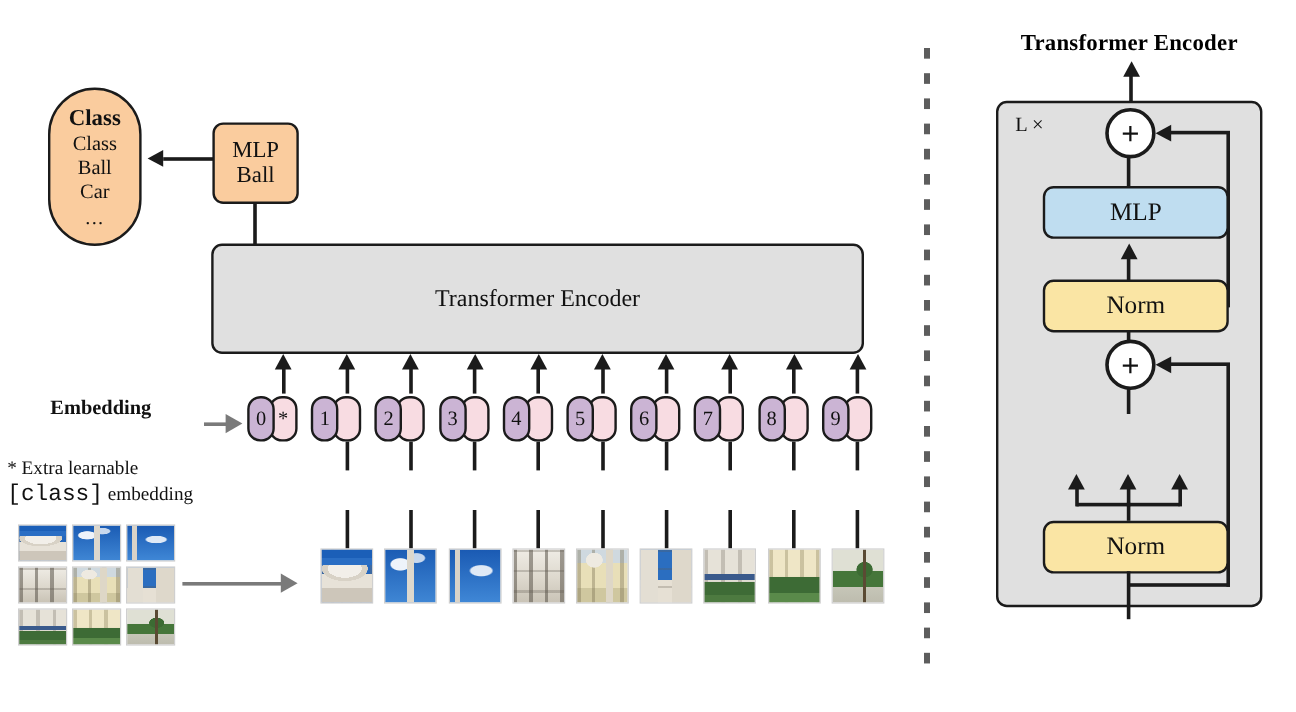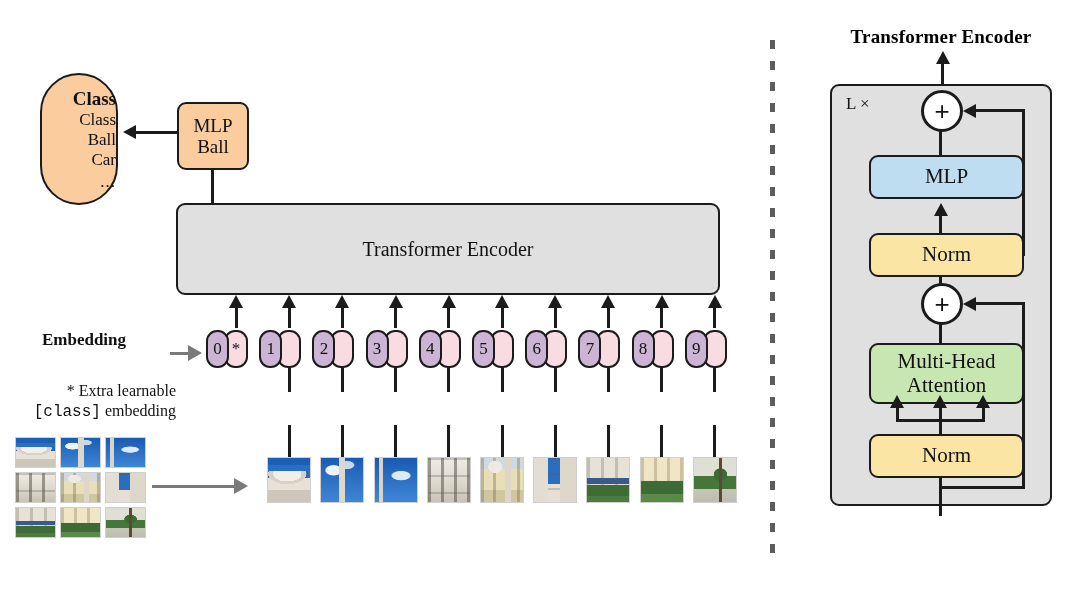--- a/index.html
+++ b/index.html
@@ -26,21 +26,21 @@
     font-family:"Liberation Serif", serif;
     color:#111;
   }
   .rnd{border-radius:9px;}
 
   .class-pill{
     border:2px solid #1b1b1b;
     background:var(--orange);
     border-radius:46px;
     box-sizing:border-box;
-    display:flex;flex-direction:column;align-items:flex-end;justify-content:center;
+    display:flex;flex-direction:column;align-items:center;justify-content:center;
     line-height:1.16;font-size:17px;
   }
   .class-pill .ttl{font-weight:bold;font-size:19px;}
   .class-pill .dots{letter-spacing:1px;font-size:17px;line-height:1;margin-top:3px;}
 
   
   .vline{background:#1b1b1b;width:3px;}
   .hline{background:#1b1b1b;height:3px;}
   .arrow-up{
     width:0;height:0;
@@ -98,23 +98,23 @@
   .plus{
     box-sizing:border-box;
     border:3px solid #1b1b1b;border-radius:50%;
     background:#fff;display:flex;align-items:center;justify-content:center;
     font-size:26px;line-height:1;font-family:"Liberation Sans",sans-serif;
     color:#111;
   }
 
   .lx{font-size:17px;font-family:"Liberation Serif",serif;color:#111;}
 
-  .mono{font-family:"Liberation Mono", monospace;font-size:16px;}
+  .mono{font-family:"Liberation Mono", monospace;font-size:19px;}
   .lbl-bold{font-weight:bold;font-size:17px;text-align:center;line-height:1.15;}
-  .lbl-note{font-size:16px;text-align:right;line-height:1.25;}
+  .lbl-note{font-size:16px;text-align:left;line-height:1.25;}
 </style>
 </head>
 <body>
 
 <div id="root" style="--orange:#FACC9E;--pink:#F8DCE2;--pinkl:#FAE1E6;--purple:#CBB4D4;
             --blue:#BFDDF0;--yellow:#FAE5A4;--green:#C8E6B1;--graybox:#E0E0E0;">
 
 
   <div class="abs class-pill" style="left:40px;top:73px;width:78px;height:132px;">
     <span class="ttl">Class</span>
@@ -307,25 +307,20 @@
     <span>+</span>
   </div>
 
   <div class="abs vline" style="left:1022px;top:303px;height:186px;"></div>
   <div class="abs hline" style="left:941px;top:486px;width:84px;"></div>
   <div class="abs hline" style="left:975px;top:302px;width:50px;"></div>
   <div class="abs arrow-left" style="left:963px;top:297px;"></div>
 
   <div class="abs vline" style="left:939px;top:324px;height:21px;"></div>
 
-  <div class="abs node rnd" style="left:869px;top:343px;width:155px;height:61px;background:var(--green);
-              flex-direction:column;font-size:21px;">
-    <span>Multi-Head</span>
-    <span>Attention</span>
-  </div>
 
   <div id="qkv">
       <div class="abs vline" style="left: 938.5px; top: 419px; height: 15px;"></div>
       <div class="abs hline" style="left: 897px; top: 419px; width: 86px;"></div>
       <div class="abs vline" style="left: 895.5px; top: 406px; height: 16px;"></div>
       <div class="abs arrow-up" style="left: 890px; top: 395px;"></div>
       <div class="abs vline" style="left: 938.5px; top: 406px; height: 16px;"></div>
       <div class="abs arrow-up" style="left: 933px; top: 395px;"></div>
       <div class="abs vline" style="left: 981.5px; top: 406px; height: 16px;"></div>
       <div class="abs arrow-up" style="left: 976px; top: 395px;"></div>

